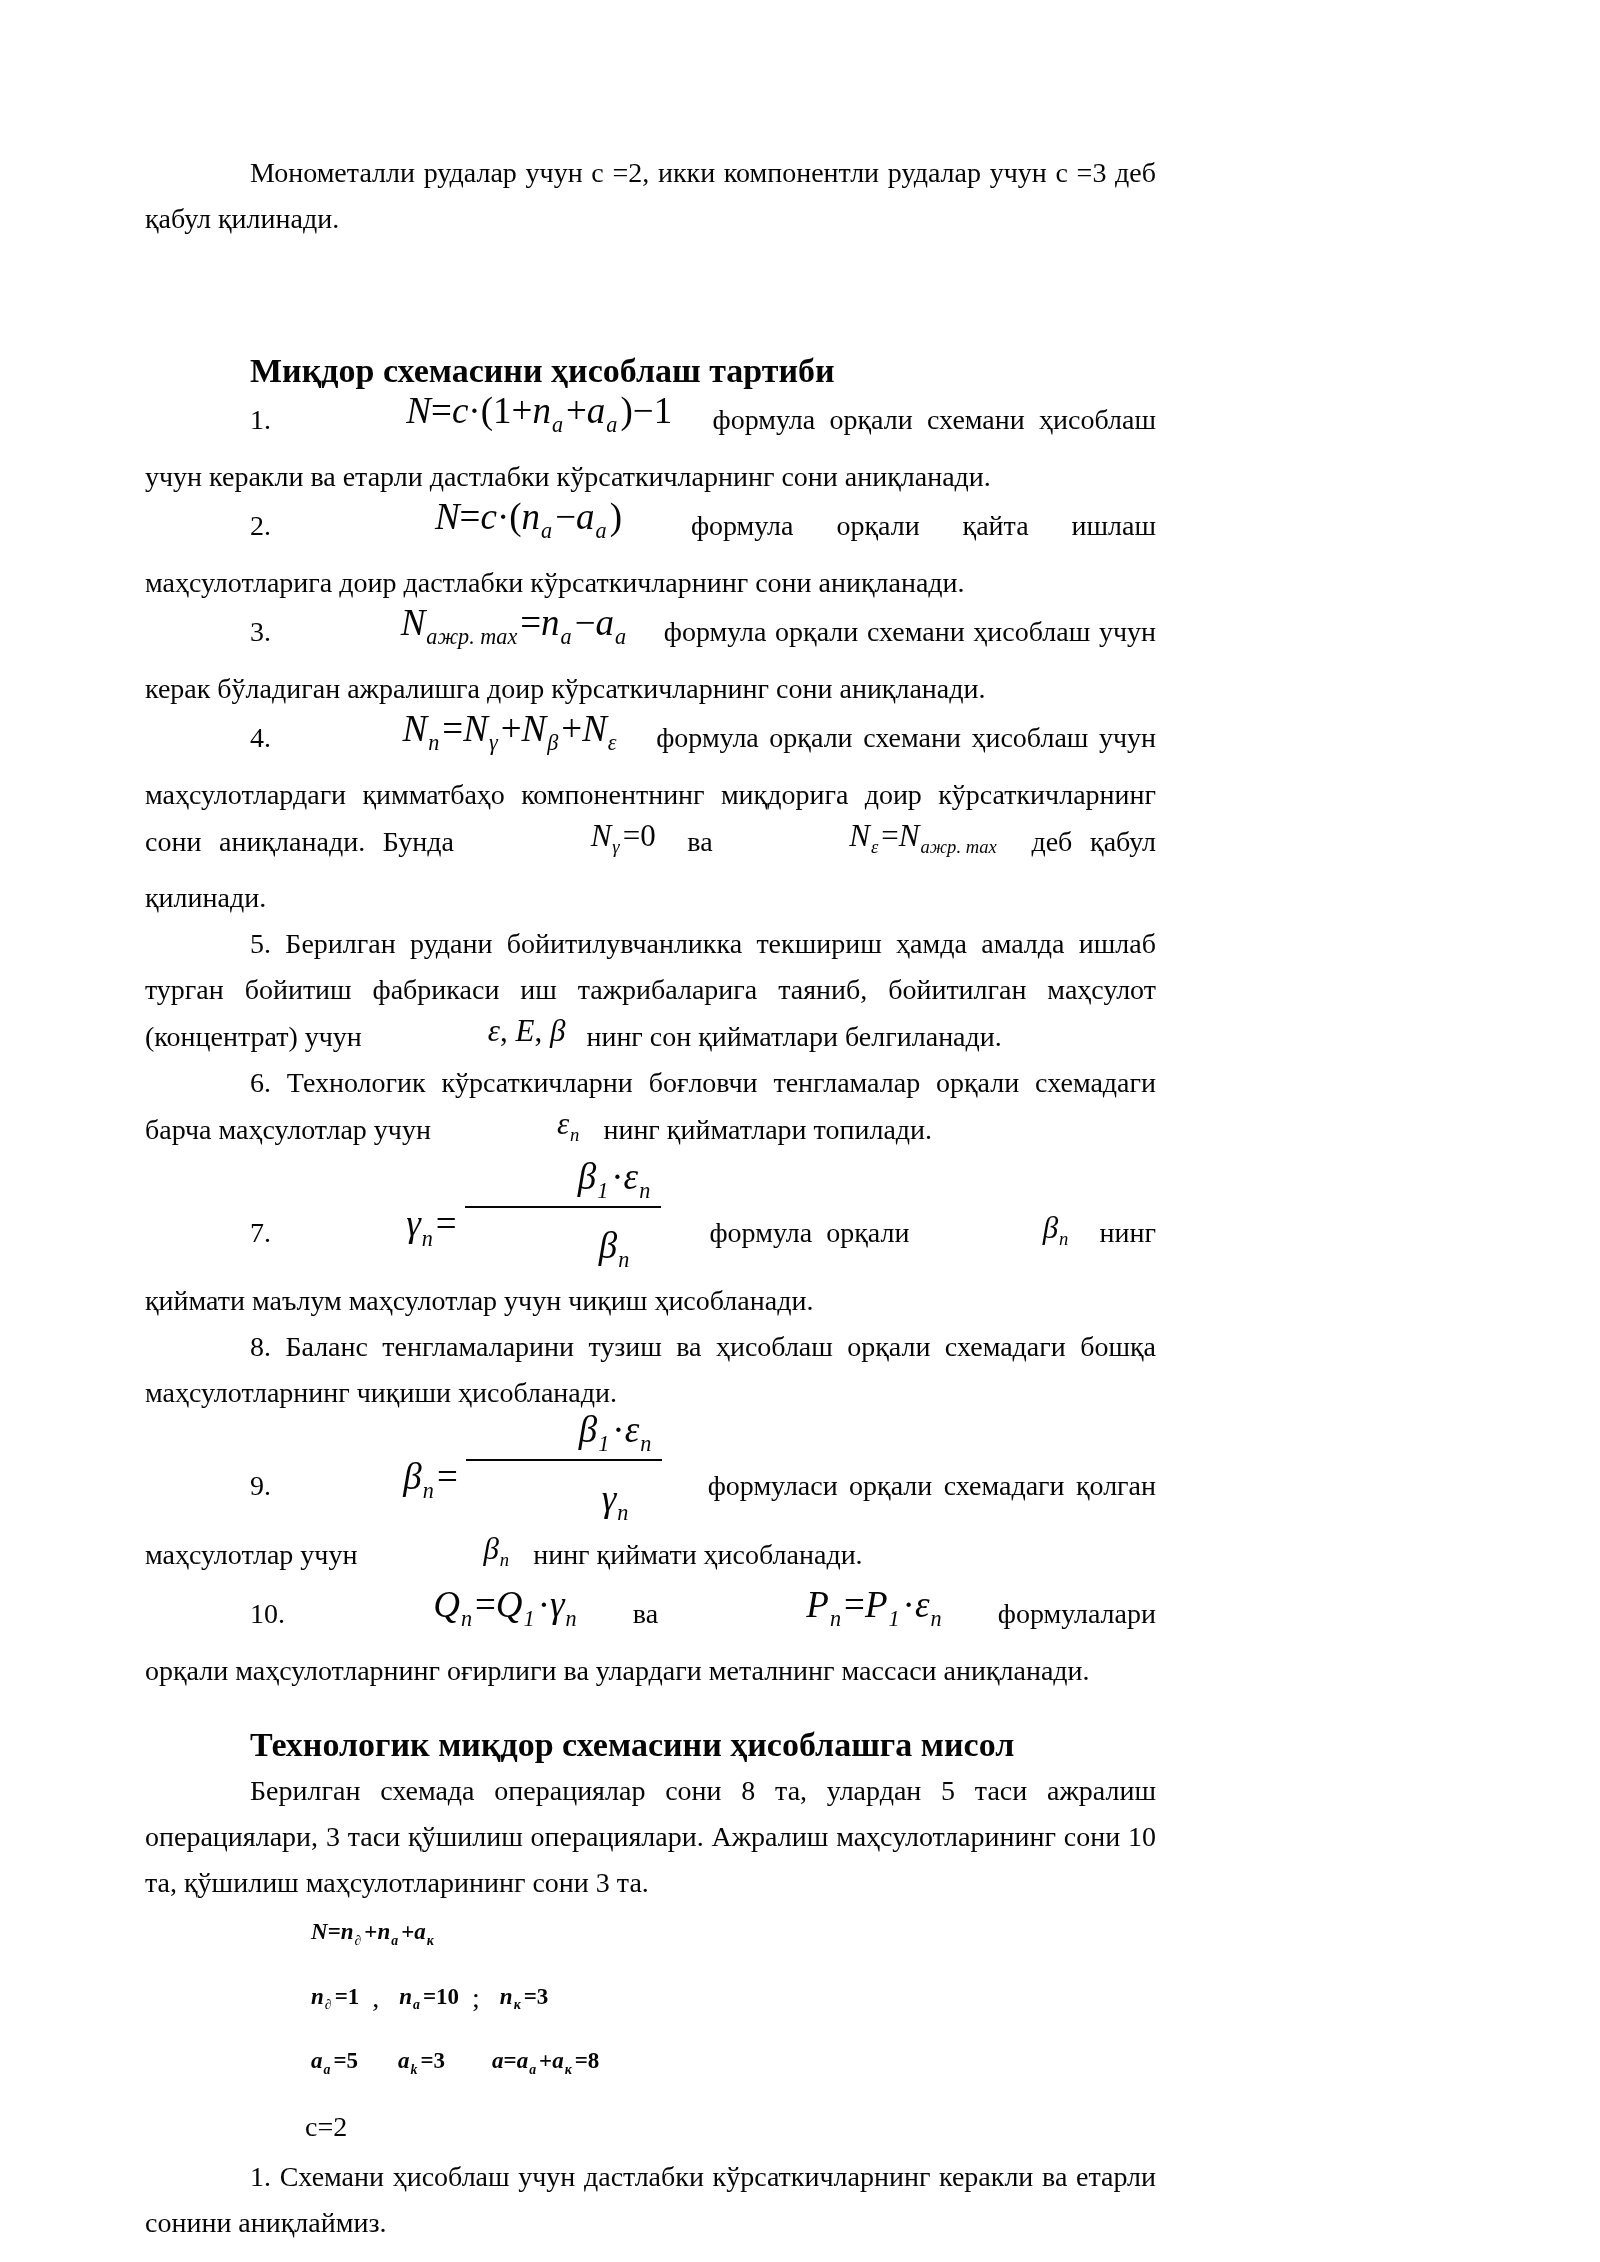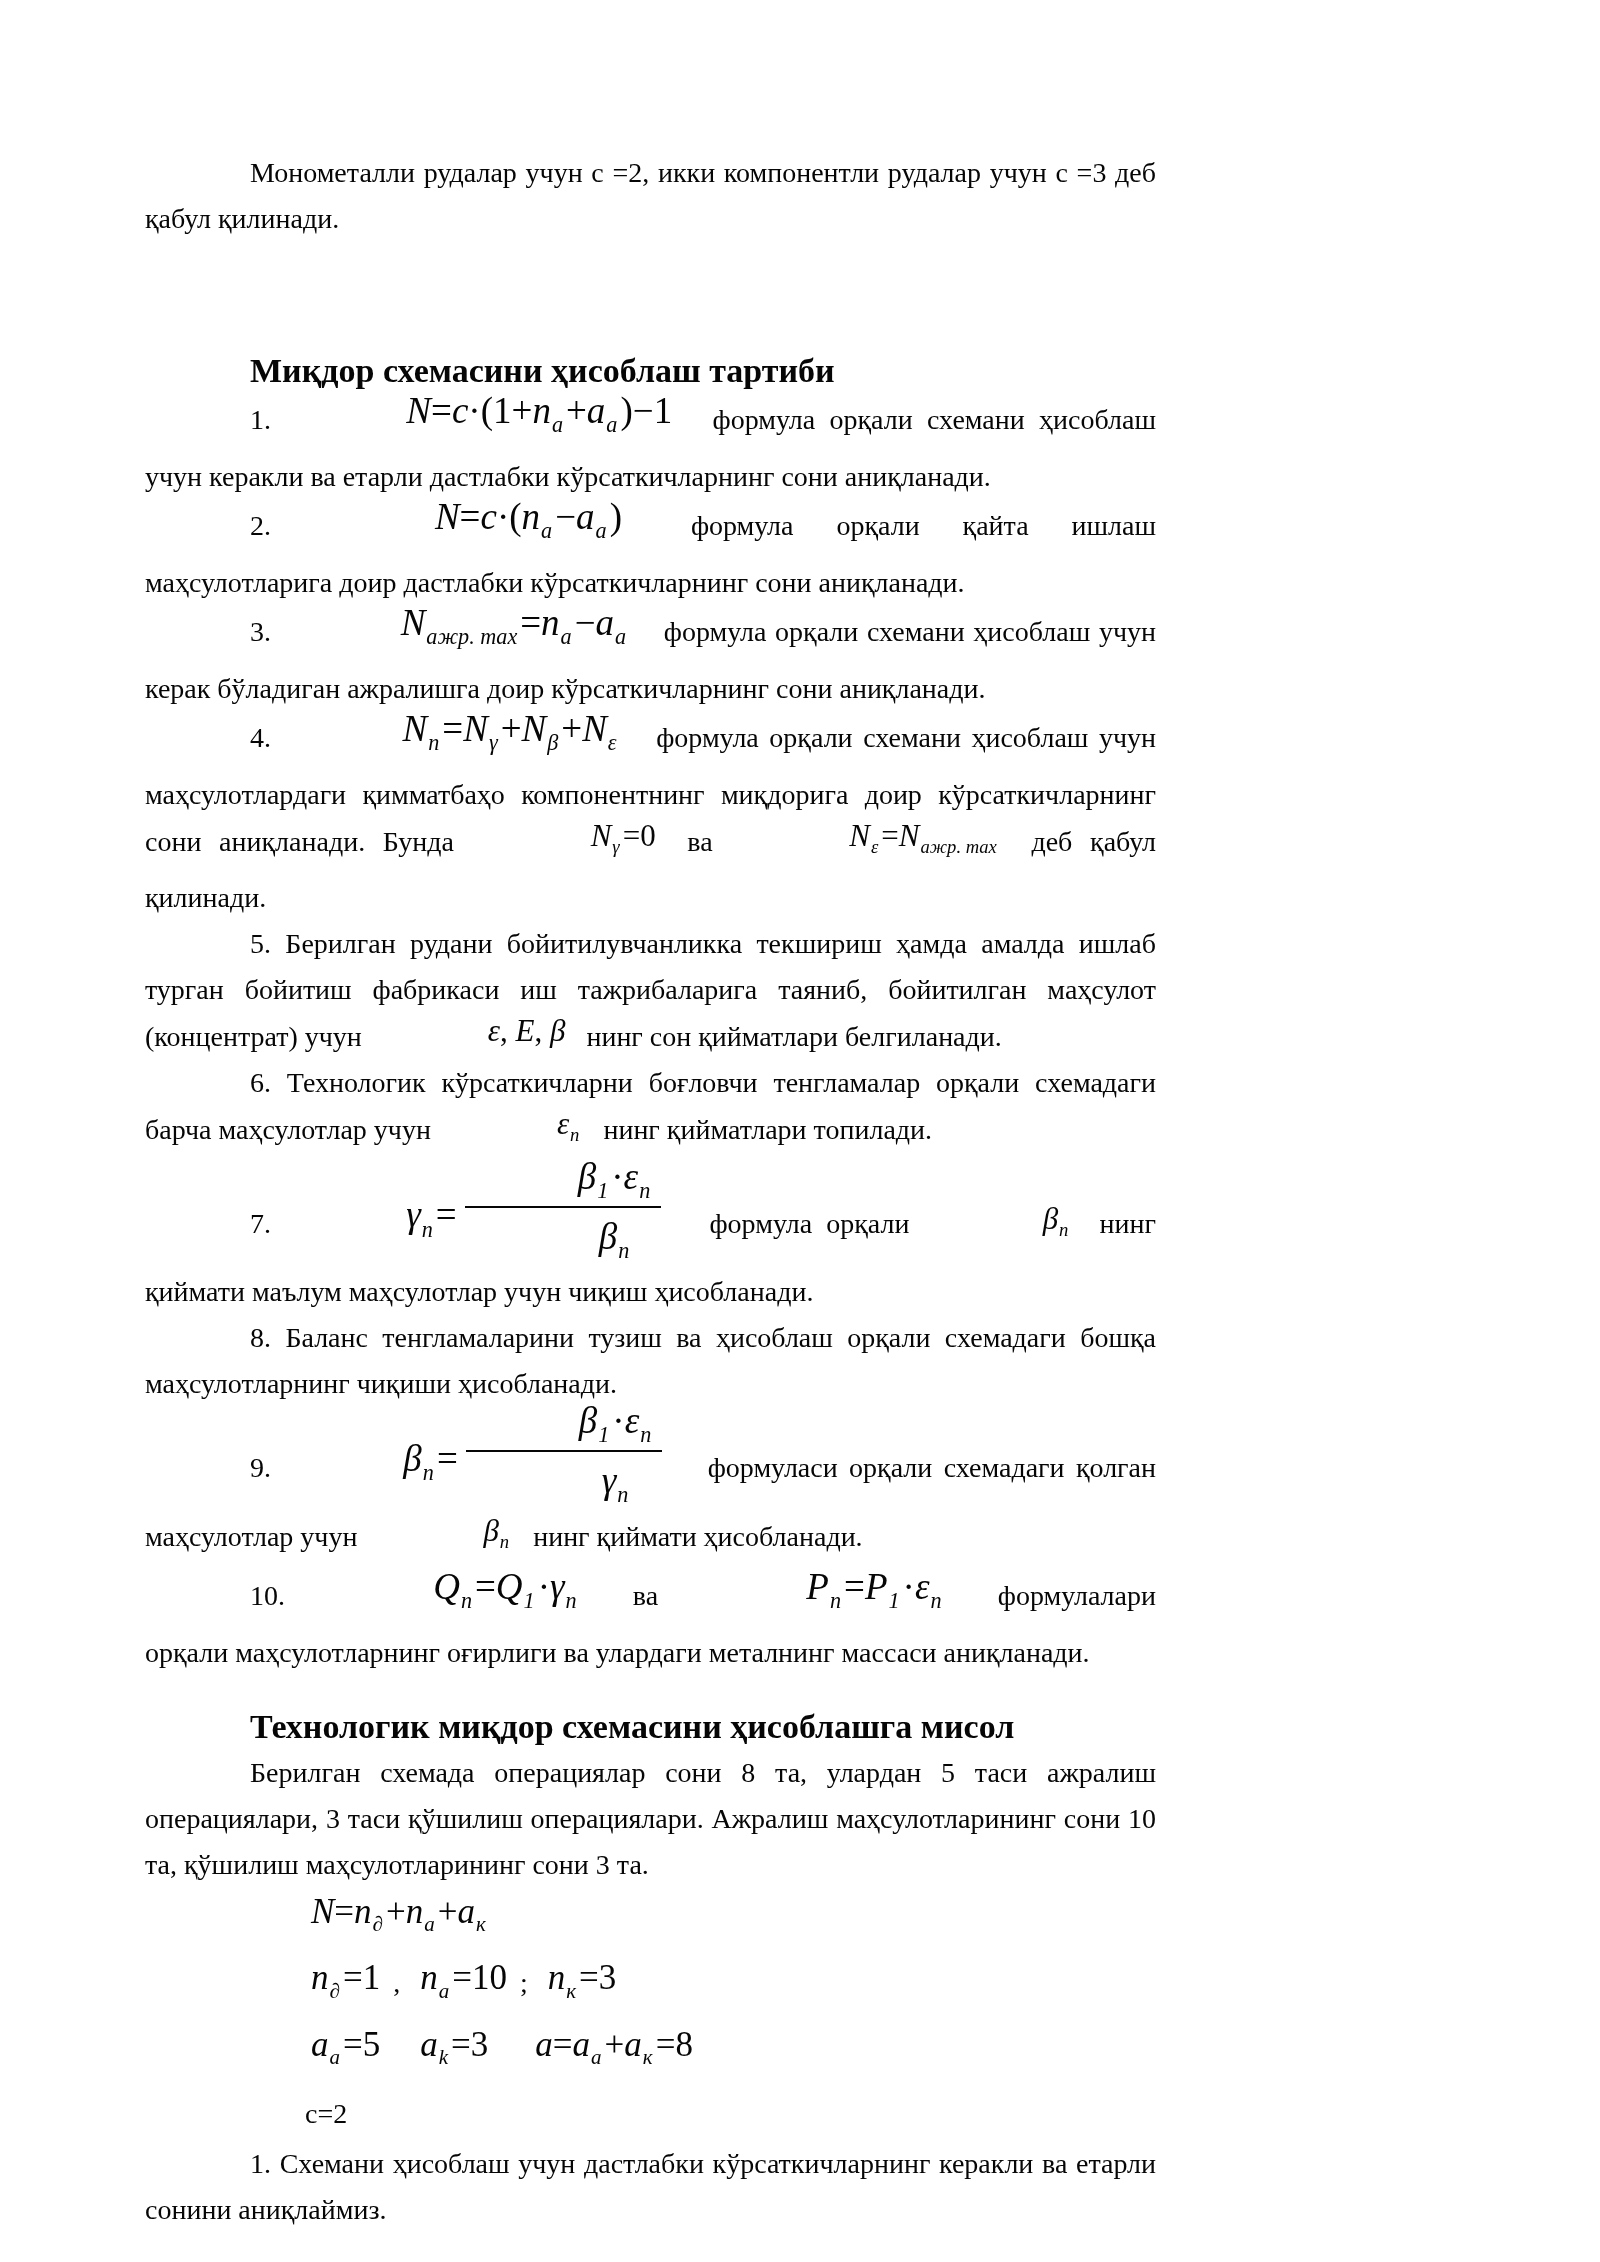--- a/index.html
+++ b/index.html
@@ -12,27 +12,27 @@
   }
   .para { margin:0; text-align:justify; line-height:46px; }
   .para.indent { text-indent:105px; }
   .heading { margin:106px 0 0 0; font-weight:bold; text-indent:105px; line-height:46px; font-size:34px; text-align:left; }
   .heading.h2 { margin-top:28px; }
   .eqline { margin:0; padding-left:160px; line-height:54px; text-align:left; }
 
   .formula { font-family:"Liberation Serif","DejaVu Serif",serif; white-space:nowrap; display:inline-block; position:relative; }
   .formula.display { font-size:37px; margin:0 26px 0 16px; top:-6px; }
   .formula.inline  { font-size:31px; margin:0 14px; top:-5px; }
-  .formula.eqf     { font-size:35px; margin:0 6px;  top:-3px; }
+  .formula.eqf     { font-size:23px; margin:0 6px;  top:-3px;font-weight:bold; }
   .tk-i { font-style:italic; }
   .tk-r { font-style:normal; }
   .tk-s { font-style:italic; font-size:0.6em; vertical-align:-0.4em; margin:0 3px 0 1px; }
   .frac { display:inline-block; vertical-align:-0.58em; text-align:center; margin:0 8px; line-height:1.08; }
   .frac .num { display:block; border-bottom:2px solid #060606; padding:0 8px 3px; }
-  .frac .den { display:block; padding-top:9px; }
+  .frac .den { display:block; padding-top:18px; }
   .txt { }
 </style>
 </head>
 <body>
 
 <div class="page">
   <div id="doc">
       <p class="para indent"><span class="txt">Монометалли рудалар учун с =2, икки компонентли рудалар учун с =3 деб қабул қилинади.</span></p>
       <p class="heading">Миқдор схемасини ҳисоблаш тартиби</p>
       <p class="para indent"><span class="txt">1. </span><span class="formula display"><span class="tk-i">N</span><span class="tk-r">=</span><span class="tk-i">c</span><span class="tk-r">·(</span><span class="tk-r">1+</span><span class="tk-i">n</span><span class="tk-s">a</span><span class="tk-r">+</span><span class="tk-i">a</span><span class="tk-s">a</span><span class="tk-r">)−1</span></span><span class="txt"> формула орқали схемани ҳисоблаш учун керакли ва етарли дастлабки кўрсаткичларнинг сони аниқланади.</span></p>

